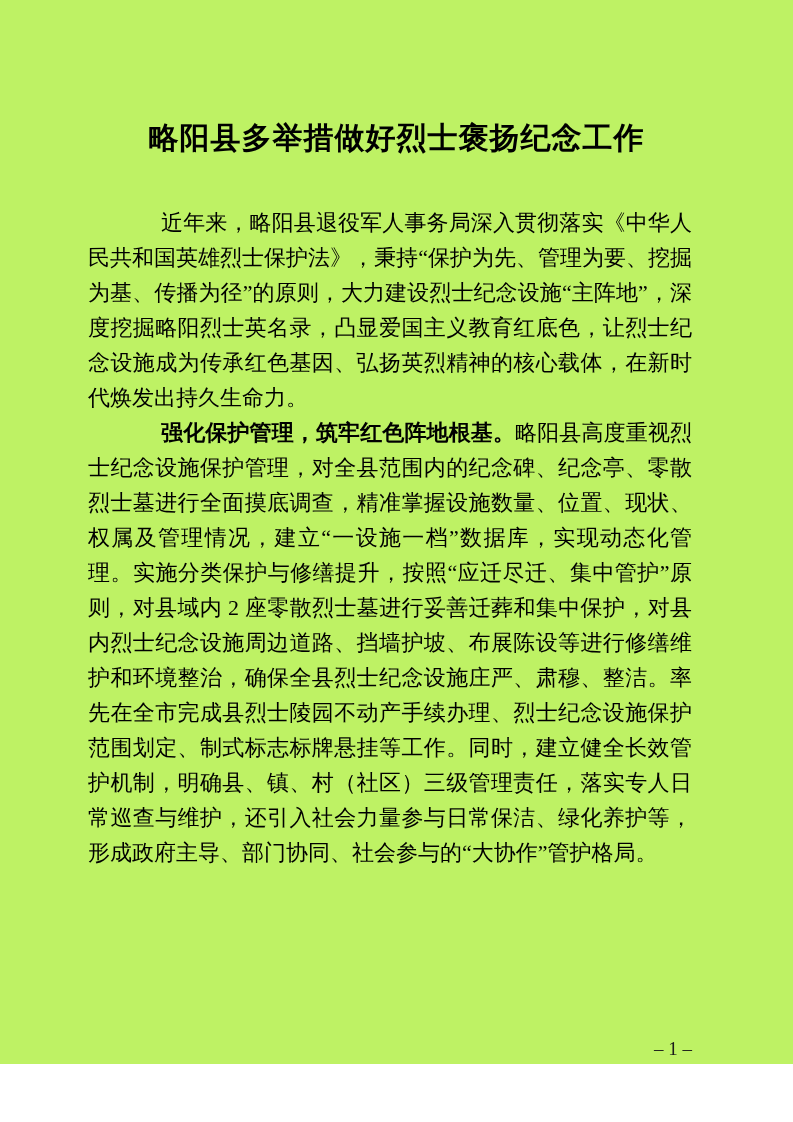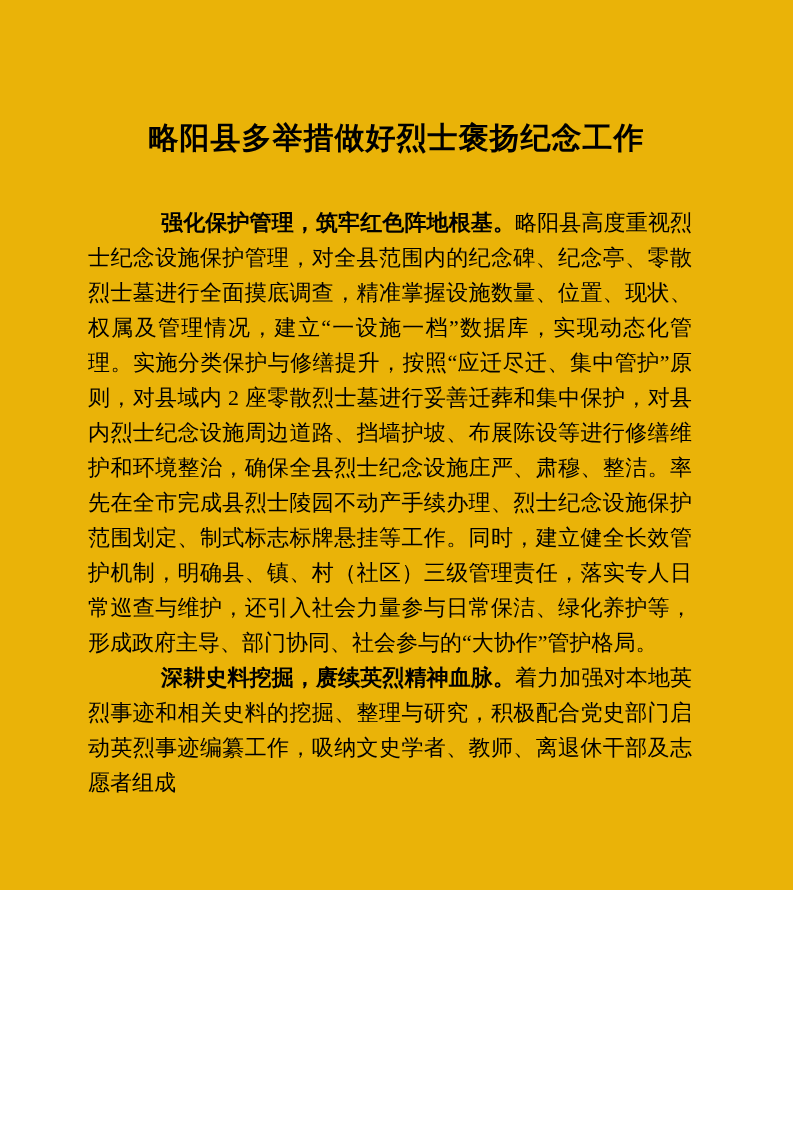--- a/index.html
+++ b/index.html
@@ -3,22 +3,22 @@
 <meta charset="utf-8">
 <style>
   html, body {
     margin: 0;
     padding: 0;
     background: #ffffff;
   }
   .page {
     position: relative;
     width: 793px;
-    height: 890px;
-    background: #eab308;
+    height: 1064px;
+    background: #bef264;
     overflow: hidden;
     font-family: "Liberation Serif", "DejaVu Serif", serif;
     color: #000000;
   }
   .doc-title {
     position: absolute;
     top: 118px;
     left: 0;
     width: 100%;
     text-align: center;
@@ -59,22 +59,22 @@
 </style>
 </head>
 <body>
 
 <div class="page">
 
   <div class="doc-title">略阳县多举措做好烈士褒扬纪念工作</div>
 
   <div class="doc-body">
 
+    <p><span class="para-lead"></span><span>近年来，略阳县退役军人事务局深入贯彻落实《中华人民共和国英雄烈士保护法》，秉持“保护为先、管理为要、挖掘为基、传播为径”的原则，大力建设烈士纪念设施“主阵地”，深度挖掘略阳烈士英名录，凸显爱国主义教育红底色，让烈士纪念设施成为传承红色基因、弘扬英烈精神的核心载体，在新时代焕发出持久生命力。</span></p>
 
     <p><span class="para-lead">强化保护管理，筑牢红色阵地根基。</span><span>略阳县高度重视烈士纪念设施保护管理，对全县范围内的纪念碑、纪念亭、零散烈士墓进行全面摸底调查，精准掌握设施数量、位置、现状、权属及管理情况，建立“一设施一档”数据库，实现动态化管理。实施分类保护与修缮提升，按照“应迁尽迁、集中管护”原则，对县域内 2 座零散烈士墓进行妥善迁葬和集中保护，对县内烈士纪念设施周边道路、挡墙护坡、布展陈设等进行修缮维护和环境整治，确保全县烈士纪念设施庄严、肃穆、整洁。率先在全市完成县烈士陵园不动产手续办理、烈士纪念设施保护范围划定、制式标志标牌悬挂等工作。同时，建立健全长效管护机制，明确县、镇、村（社区）三级管理责任，落实专人日常巡查与维护，还引入社会力量参与日常保洁、绿化养护等，形成政府主导、部门协同、社会参与的“大协作”管护格局。</span></p>
 
-    <p><span class="para-lead">深耕史料挖掘，赓续英烈精神血脉。</span><span>着力加强对本地英烈事迹和相关史料的挖掘、整理与研究，积极配合党史部门启动英烈事迹编纂工作，吸纳文史学者、教师、离退休干部及志愿者组成</span></p>
 
   </div>
 
   <div class="page-number">– 1 –</div>
 
 </div>
 
 </body></html>

